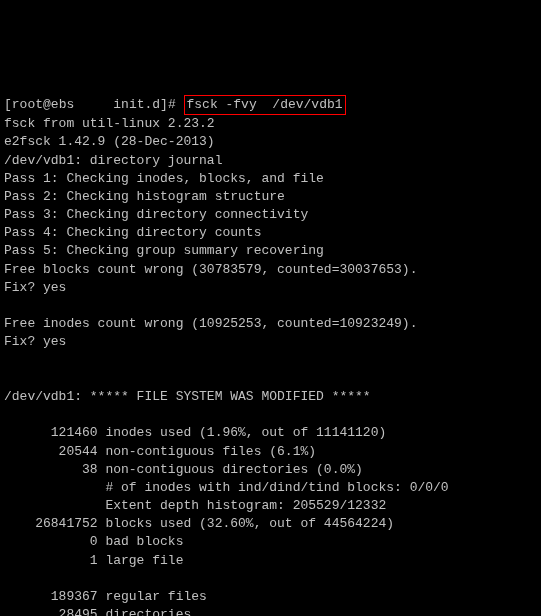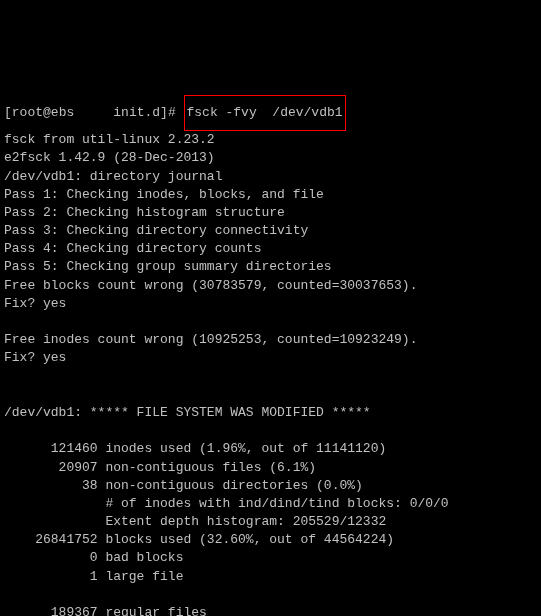--- a/index.html
+++ b/index.html
@@ -18,21 +18,21 @@
       height: 616px;
       overflow: hidden;
       white-space: pre;
     }
     .terminal {
       white-space: pre;
     }
     .highlight-box {
       border: 1px solid #ff0000;
       display: inline-block;
-      padding: 8px 2px;
+      padding: 0 2px;
     }
     .redacted {
       background: #000000;
       color: #000000;
       display: inline-block;
     }
     .prompt-line {
       white-space: pre;
     }
   </style>
@@ -43,32 +43,32 @@
 
 <div class="terminal">
 <span class="prompt-line"><span>[</span><span>root</span><span>@</span><span>ebs</span><span class="redacted">    </span> <span>init.d</span><span>]#</span> <span class="highlight-box"><span>fsck -fvy  /dev/vdb1</span></span></span>
 <span>fsck from util-linux 2.23.2</span>
 <span>e2fsck 1.42.9 (28-Dec-2013)</span>
 <span>/dev/vdb1: directory journal</span>
 <span>Pass 1: Checking inodes, blocks, and file</span>
 <span>Pass 2: Checking histogram structure</span>
 <span>Pass 3: Checking directory connectivity</span>
 <span>Pass 4: Checking directory counts</span>
-<span>Pass 5: Checking group summary directories</span>
+<span>Pass 5: Checking group summary recovering</span>
 <span>Free blocks count wrong (30783579, counted=30037653).</span>
 <span>Fix? yes</span>
 <span></span>
 <span>Free inodes count wrong (10925253, counted=10923249).</span>
 <span>Fix? yes</span>
 <span></span>
 <span></span>
 <span>/dev/vdb1: ***** FILE SYSTEM WAS MODIFIED *****</span>
 <span></span>
 <span>      121460 inodes used (1.96%, out of 11141120)</span>
-<span>       20907 non-contiguous files (6.1%)</span>
+<span>       20544 non-contiguous files (6.1%)</span>
 <span>          38 non-contiguous directories (0.0%)</span>
 <span>             # of inodes with ind/dind/tind blocks: 0/0/0</span>
 <span>             Extent depth histogram: 205529/12332</span>
 <span>    26841752 blocks used (32.60%, out of 44564224)</span>
 <span>           0 bad blocks</span>
 <span>           1 large file</span>
 <span></span>
 <span>      189367 regular files</span>
 <span>       28495 directories</span>
 

